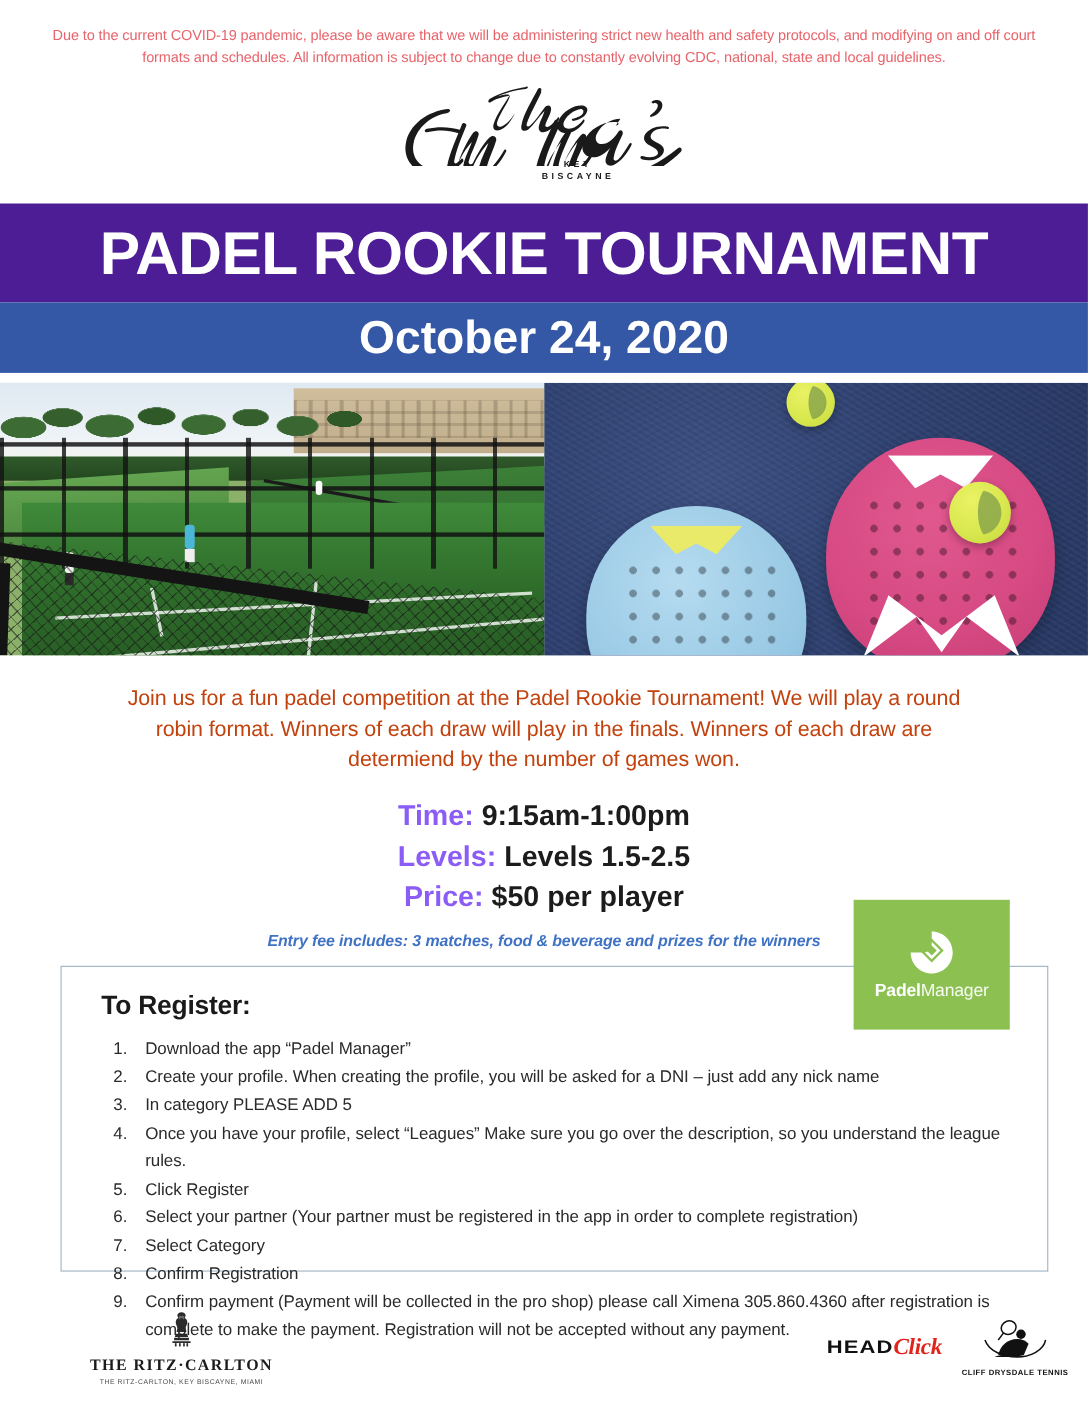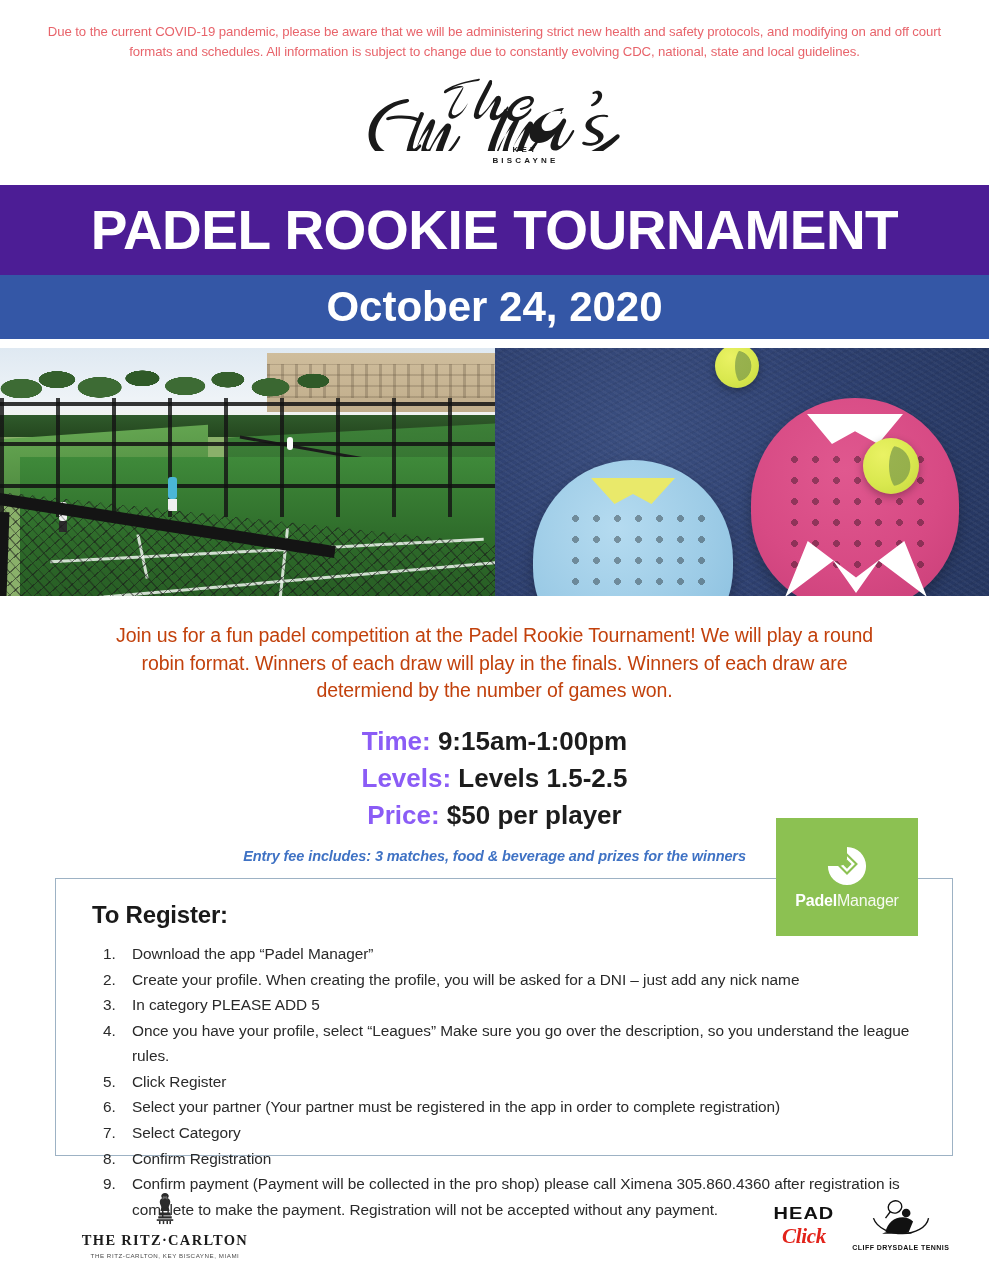--- a/index.html
+++ b/index.html
@@ -338,21 +338,21 @@
     line-height: 1.45;
     color:#2f2f2f;
     padding-left: 6px;
     padding-right: 10px;
     letter-spacing:-0.1px;
   }
   .footer-sponsors {
     width: 255px;
     display:flex; align-items:center; justify-content:center; gap:18px;
   }
-  .head-penn { display:flex; flex-direction:column; align-items:center; }
+  .head-penn { display:flex; align-items:center; }
   .head-word {
     font-size: 20px; font-weight: bold; letter-spacing: 1px;
     color:#111; font-family:"Liberation Sans", sans-serif;
     transform: scaleY(.82);
   }
   .penn-word {
     font-size: 21px; color:#e2231a; font-weight:bold; font-style:italic;
     font-family:"Liberation Serif", serif; margin-top:-1px;
     letter-spacing:-0.3px;
   }

